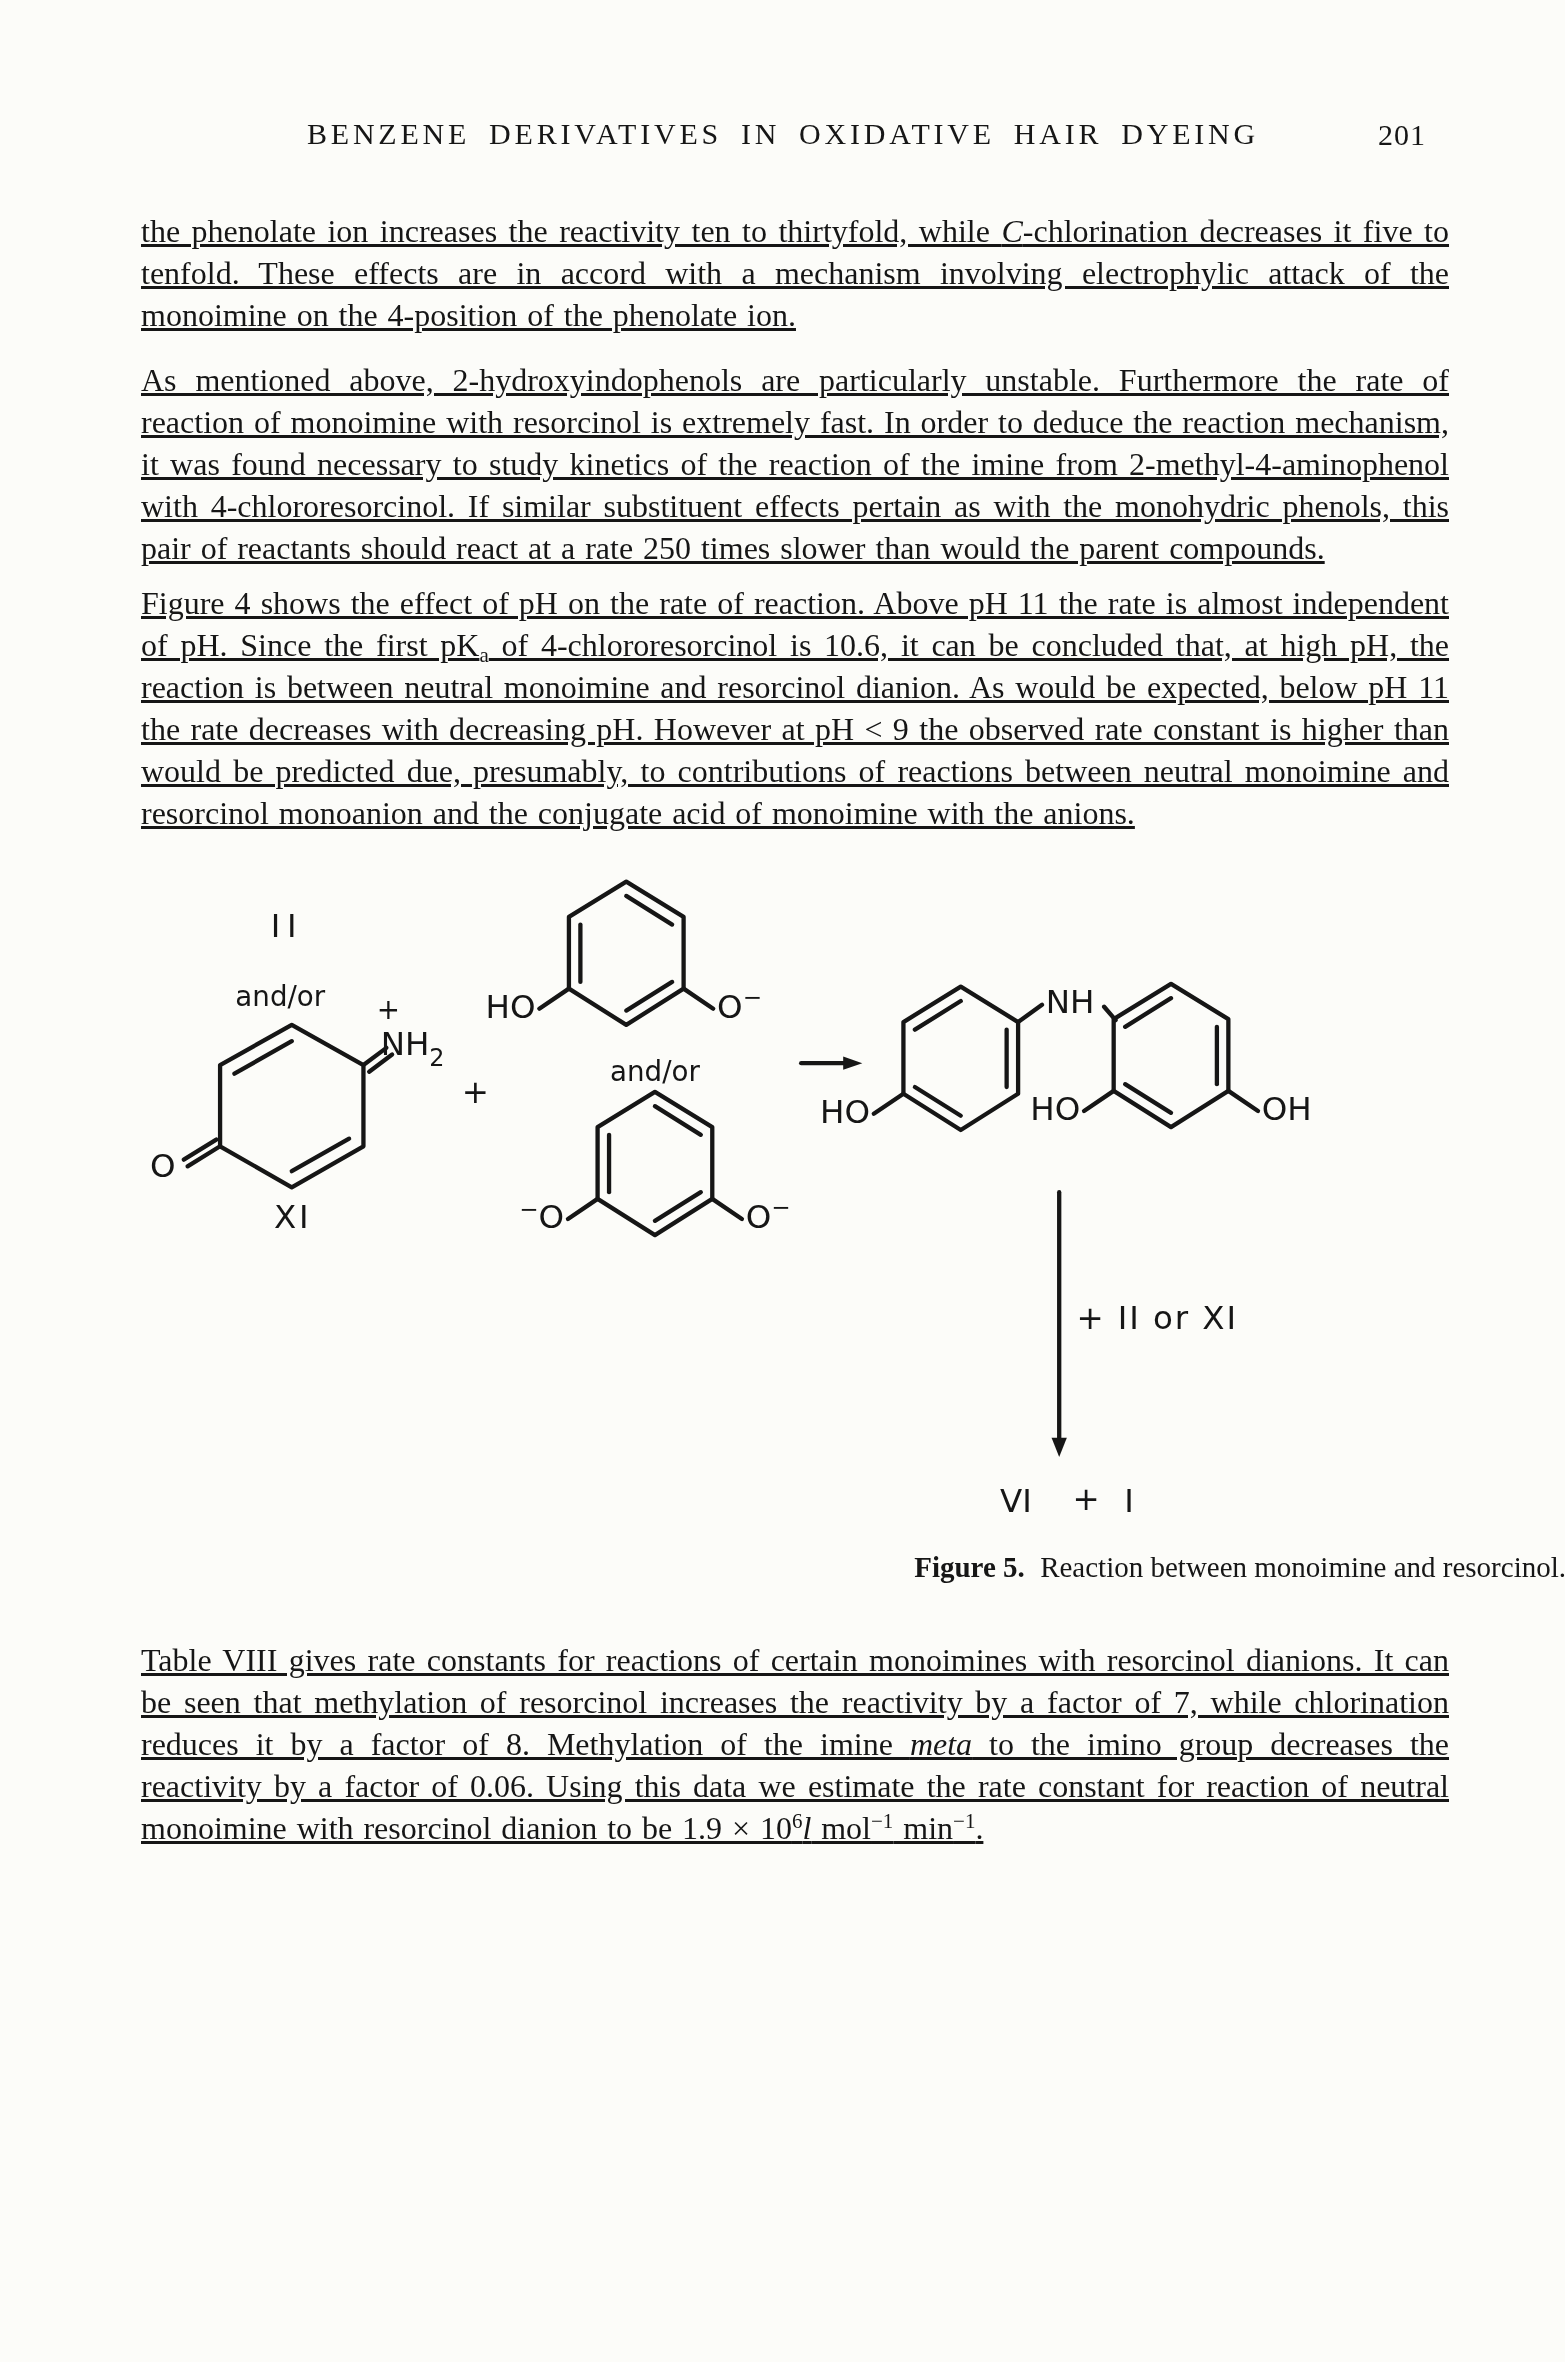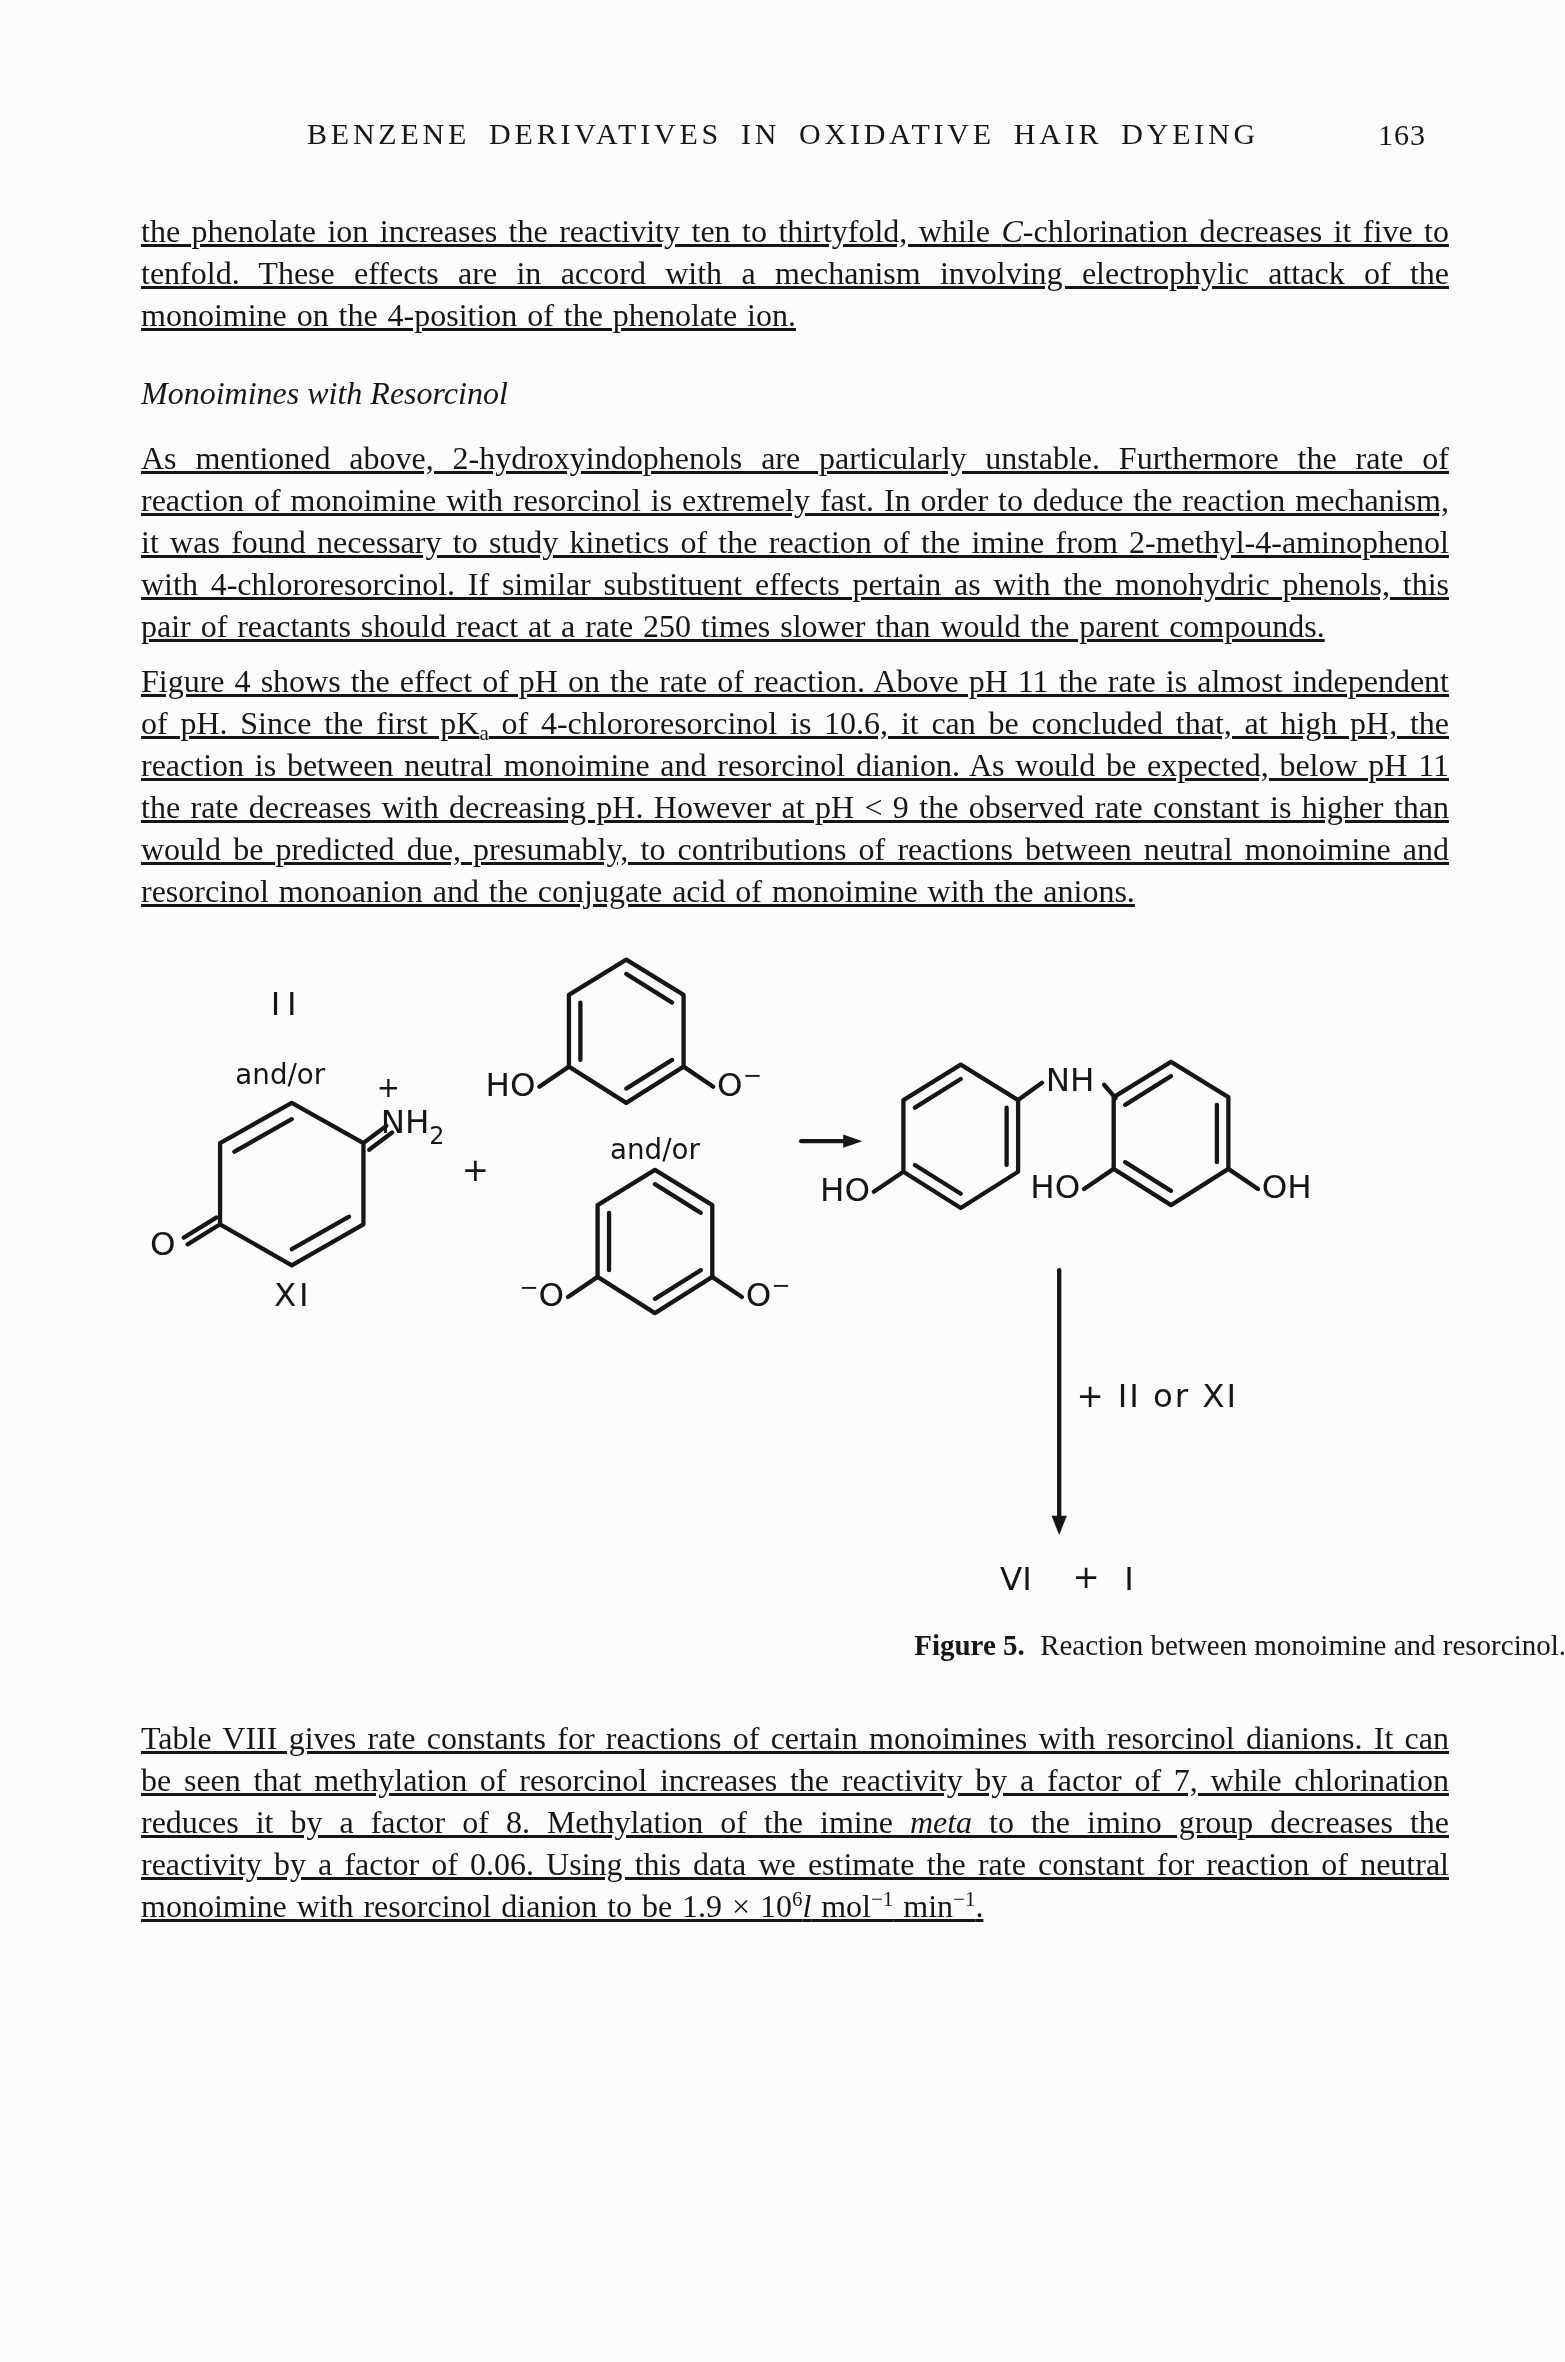--- a/index.html
+++ b/index.html
@@ -61,27 +61,26 @@
     margin-top:9.6px;
   }
   .caption b { margin-right:15.3px; }
   #p5 { margin-top:55px; }
 </style>
 </head>
 <body>
 
 <div class="runhead">
   <span>BENZENE DERIVATIVES IN OXIDATIVE HAIR DYEING</span>
-  <span class="pageno">163</span>
+  <span class="pageno">201</span>
 </div>
 
 <div class="content">
   <p class="body" id="p1"><span>the phenolate ion increases the reactivity ten to thirtyfold, while </span><i>C</i><span>-chlorination decreases it five to tenfold. These effects are in accord with a mechanism involving electrophylic attack of the monoimine on the 4-position of the phenolate ion.</span></p>
 
-  <h2 class="section">Monoimines with Resorcinol</h2>
 
   <p class="body" id="p2">As mentioned above, 2-hydroxyindophenols are particularly unstable. Furthermore the rate of reaction of monoimine with resorcinol is extremely fast. In order to deduce the reaction mechanism, it was found necessary to study kinetics of the reaction of the imine from 2-methyl-4-aminophenol with 4-chlororesorcinol. If similar substituent effects pertain as with the monohydric phenols, this pair of reactants should react at a rate 250 times slower than would the parent compounds.</p>
 
   <p class="body" id="p3"><span>Figure 4 shows the effect of pH on the rate of reaction. Above pH 11 the rate is almost independent of pH. Since the first pK</span><sub class="chem">a</sub><span> of 4-chlororesorcinol is 10.6, it can be concluded that, at high pH, the reaction is between neutral monoimine and resorcinol dianion. As would be expected, below pH 11 the rate decreases with decreasing pH. However at pH &lt; 9 the observed rate constant is higher than would be predicted due, presumably, to contributions of reactions between neutral monoimine and resorcinol monoanion and the conjugate acid of monoimine with the anions.</span></p>
 
 </div>
 
 <svg class="figure" width="1566" height="669" viewBox="0 0 1638 700">
 
   <text class="flabel" x="300" y="68" text-anchor="middle" font-size="40" style="letter-spacing:7px">II</text>

